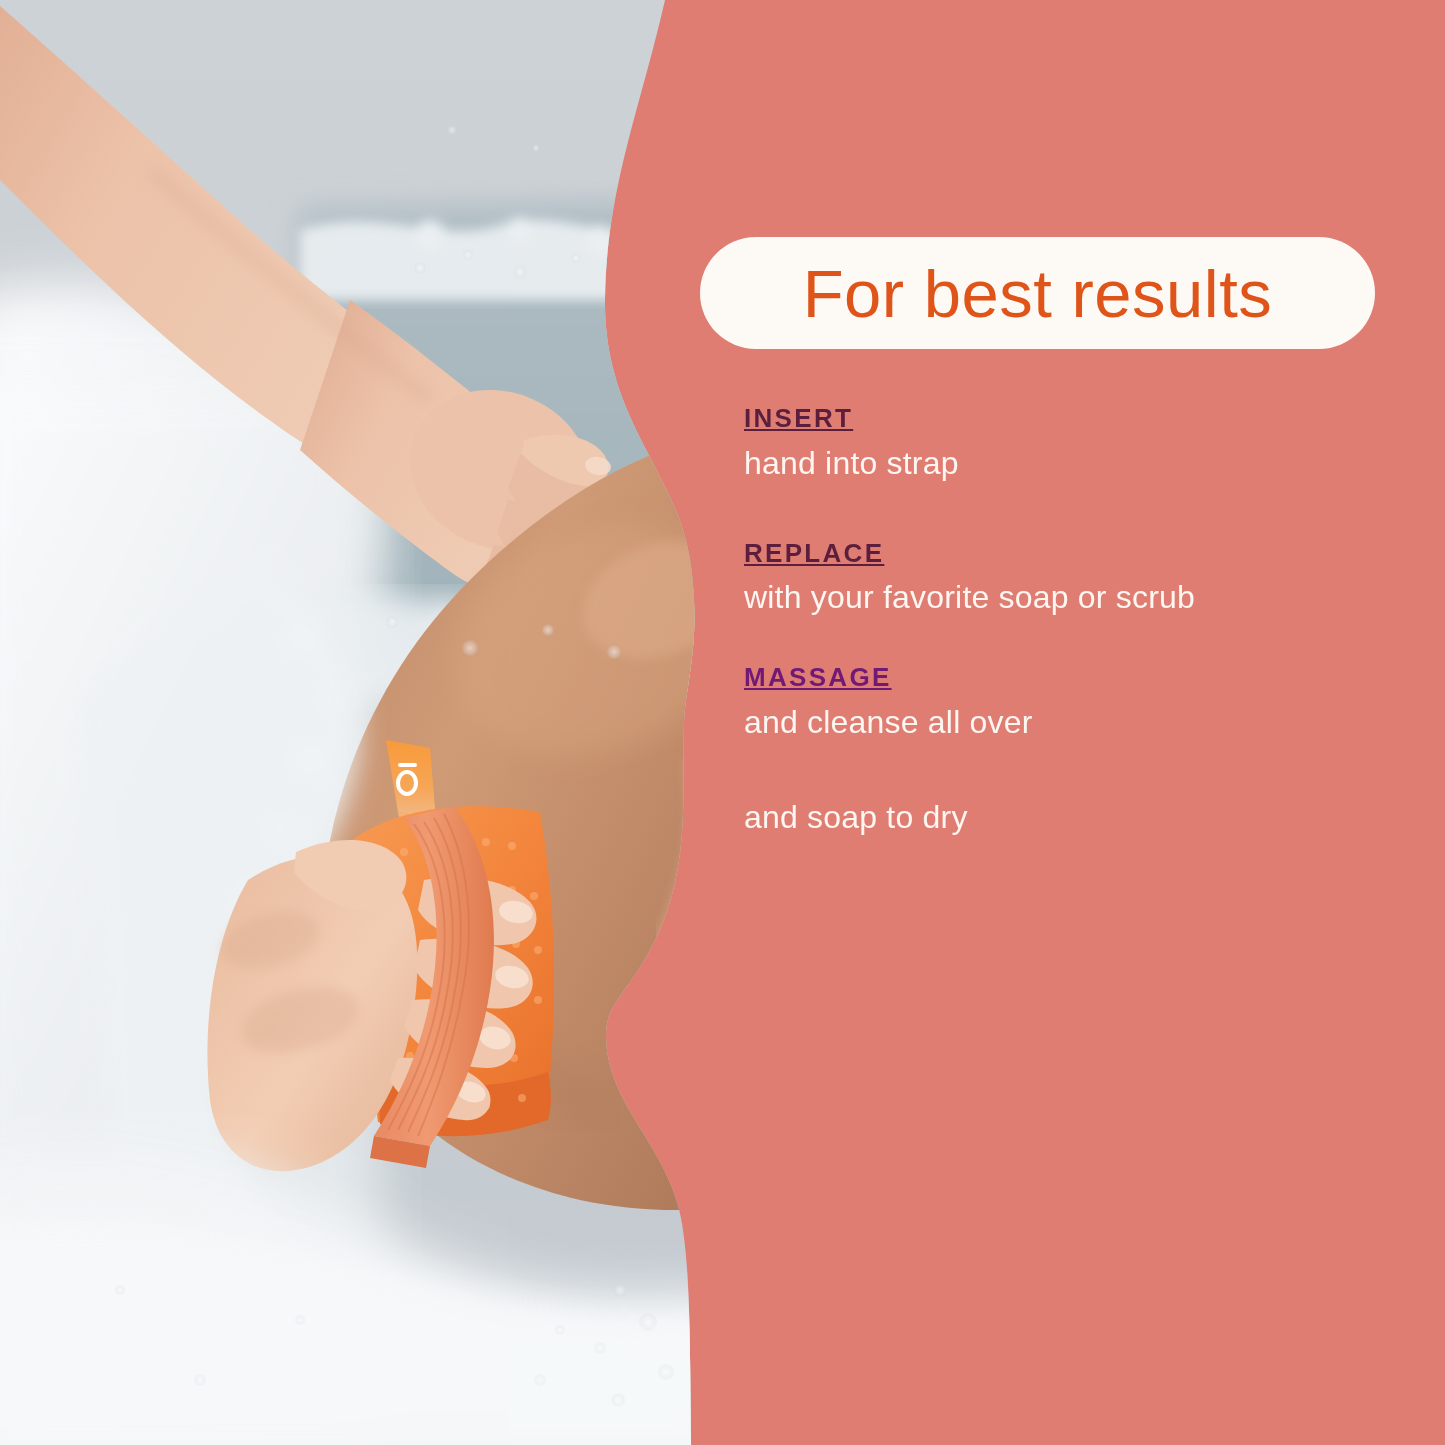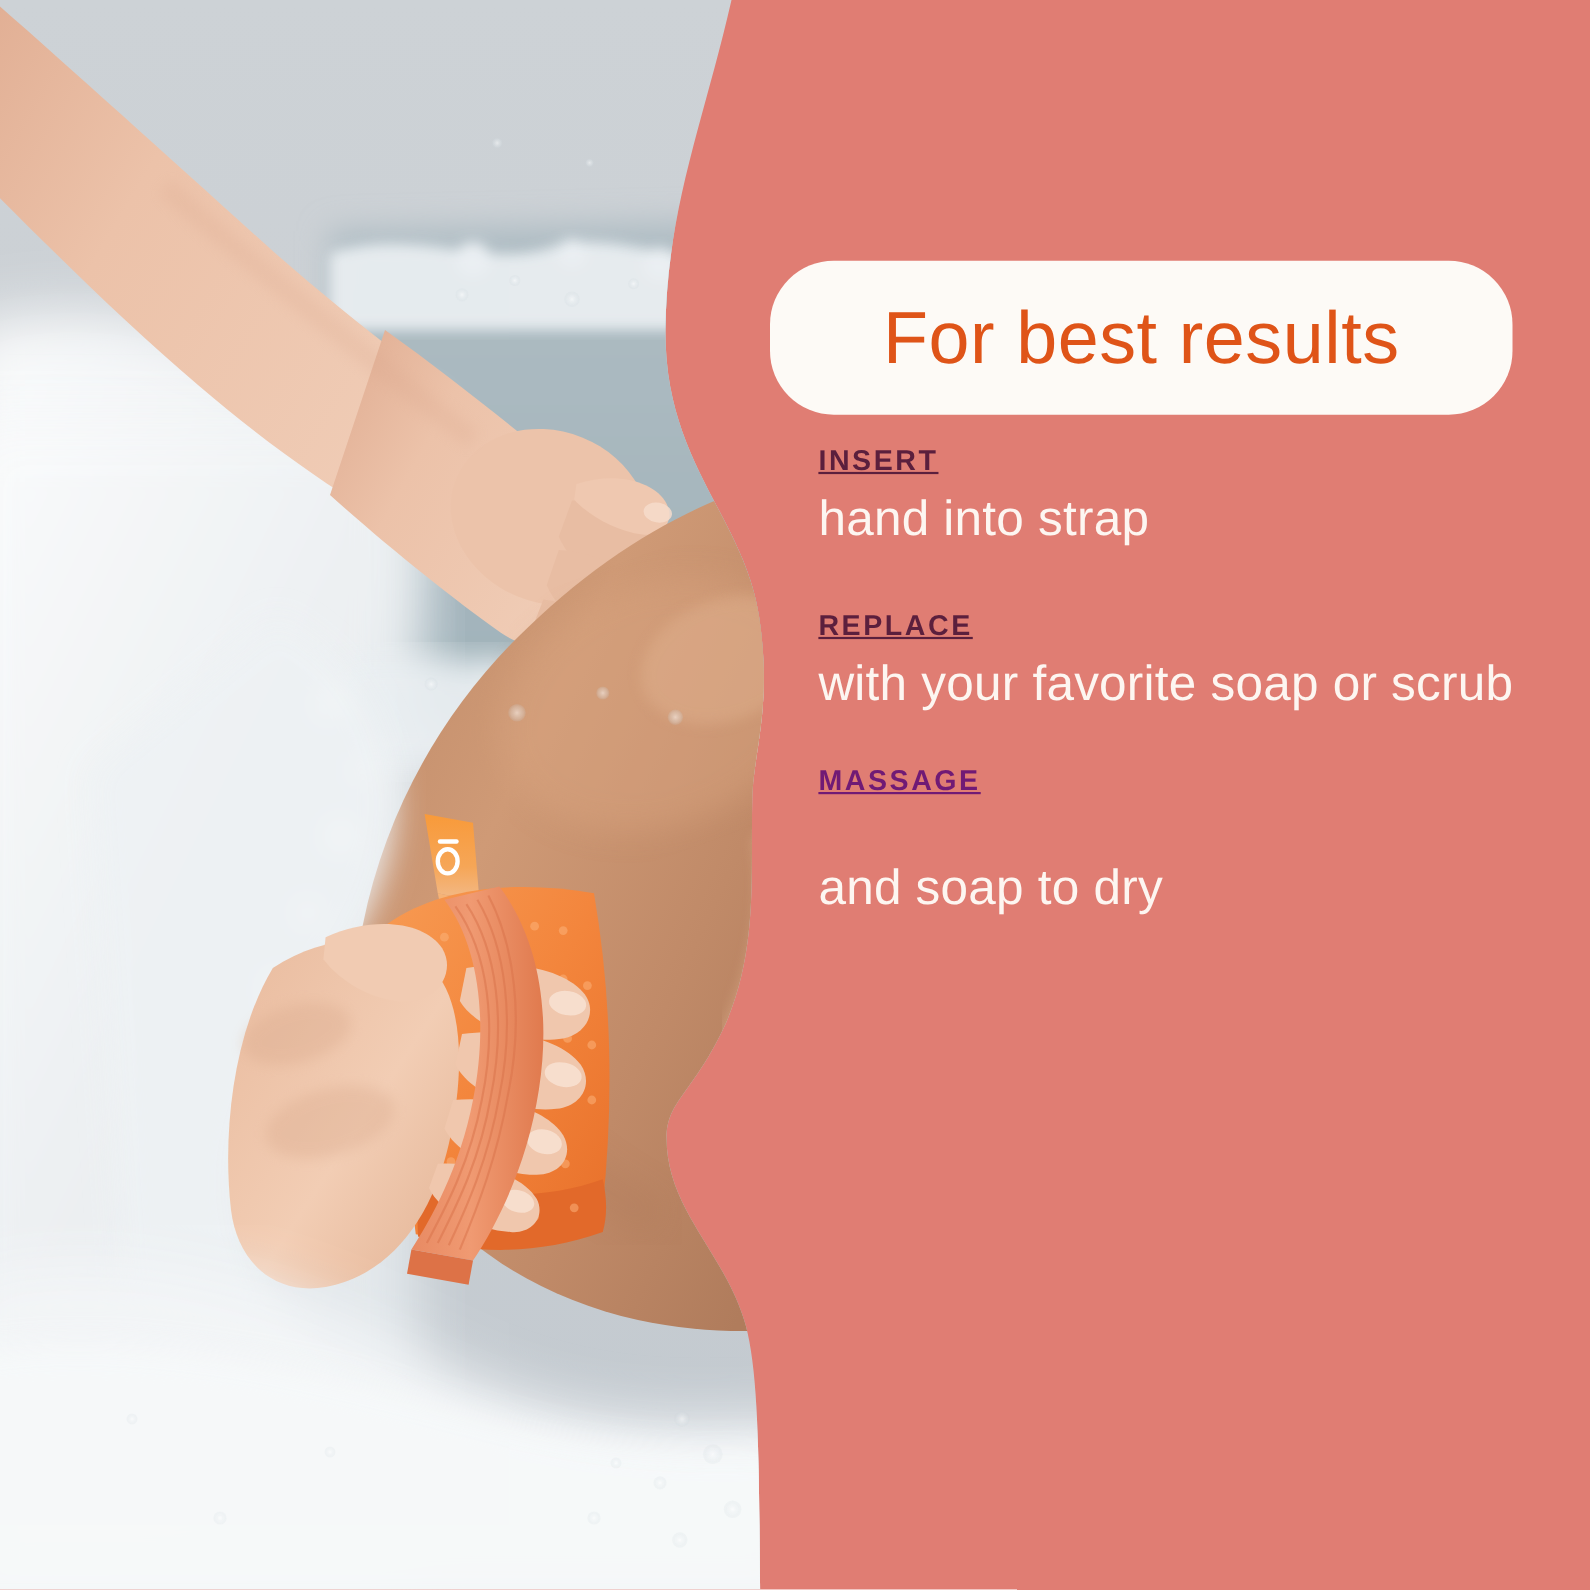--- a/index.html
+++ b/index.html
@@ -36,21 +36,21 @@
     pointer-events: none;
   }
   #content-inner { pointer-events: auto; }
 
   
   #title-pill {
     position: absolute;
     left: 700px;
     top: 237px;
     width: 675px;
-    height: 140px;
+    height: 112px;
     background: #fdfaf6;
     border-radius: 58px;
     display: flex;
     align-items: center;
     justify-content: center;
   }
   #title-text {
     color: #df5418;
     font-size: 67px;
     font-weight: 400;
@@ -72,21 +72,21 @@
     color: #5b1f3d;
     font-size: 26px;
     font-weight: bold;
     letter-spacing: 2.3px;
     line-height: 1.1;
     margin-bottom: 11px;
     text-decoration: underline;
   }
   .step-text {
     color: #fdf6f1;
-    font-size: 45px;
+    font-size: 32px;
     font-weight: 400;
     line-height: 1.22;
     letter-spacing: 0.2px;
   }
   
   #step-0 { margin-bottom: 56px; }
   #step-1 { margin-bottom: 46px; }
   #step-2 { margin-bottom: 56px; }
   #step-3 { margin-bottom: 52px; }
 </style>
@@ -424,20 +424,21 @@
           <div class="step-text" style="color: rgb(253, 246, 241);">hand into strap</div>
         </div>
 
         <div class="step" id="step-1">
           <div class="step-label" style="color: rgb(91, 31, 61);">REPLACE</div>
           <div class="step-text" style="color: rgb(253, 246, 241);">with your favorite soap or scrub</div>
         </div>
 
         <div class="step" id="step-2">
           <div class="step-label" style="color: #701a75;">MASSAGE</div>
+          <div class="step-text" style="color: rgb(253, 246, 241);">and cleanse all over</div>
         </div>
 
         <div class="step" id="step-3">
           <div class="step-text" style="color: rgb(253, 246, 241);">and soap to dry</div>
         </div>
 
 
       </div>
     </div>
   </div>

